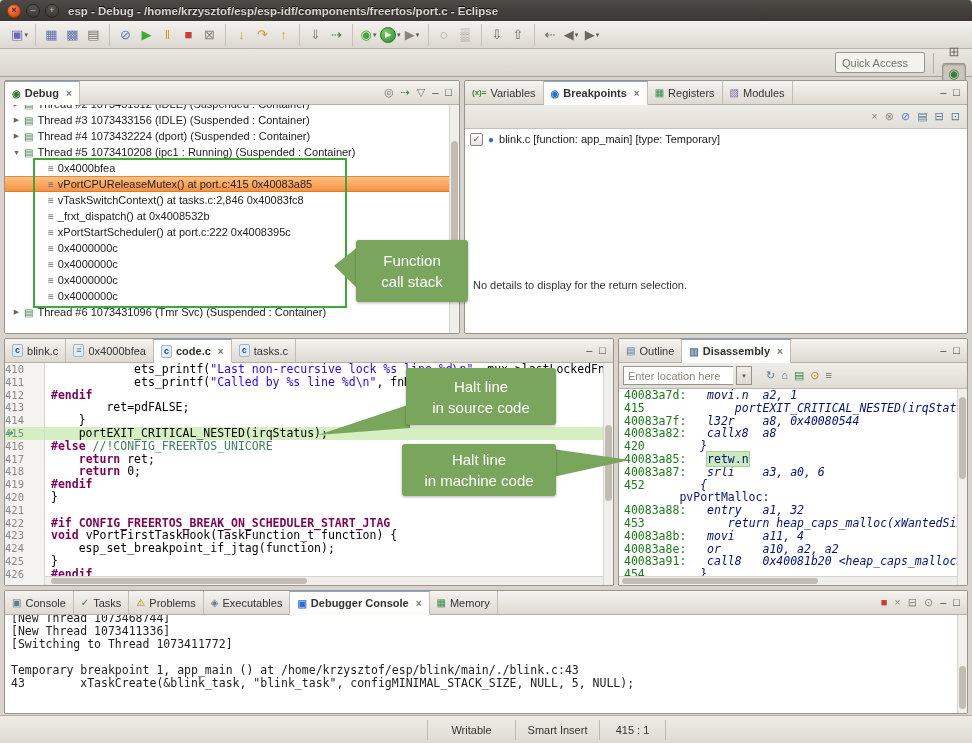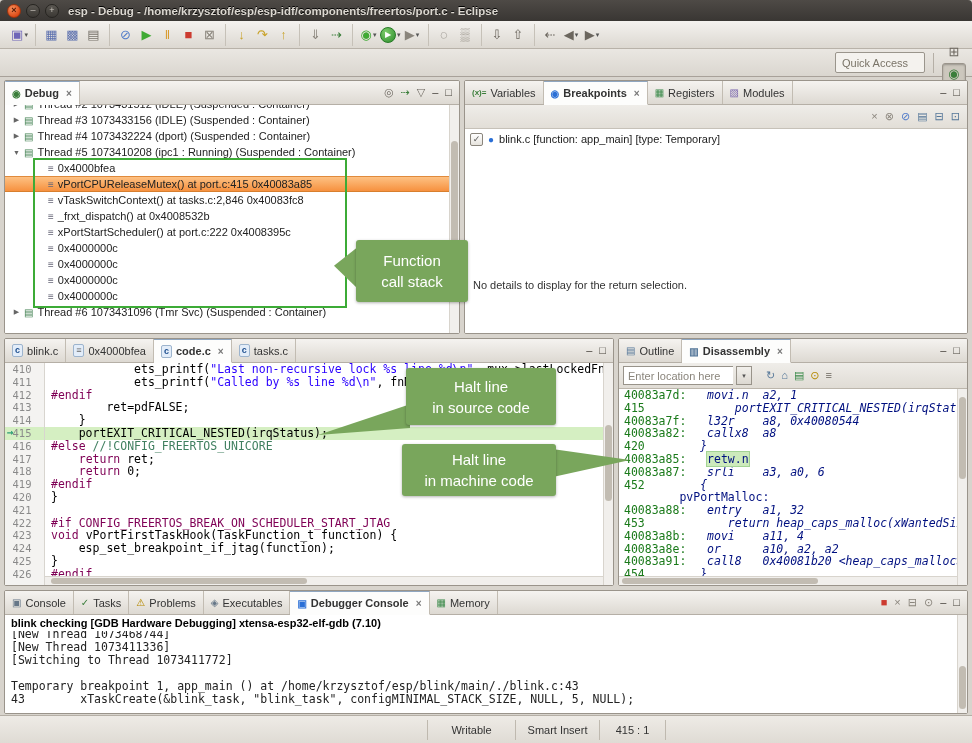--- a/index.html
+++ b/index.html
@@ -63,30 +63,30 @@
 
 #bp-toolbar{height:24px;background:linear-gradient(#efede9,#e2ded7);border-bottom:1px solid #c6c1b8;display:flex;align-items:center;}
 #bp-content{flex:1;position:relative;background:#fff;}
 #bp-row{display:flex;align-items:center;gap:5px;height:20px;padding:3px 5px;}
 #bp-check{width:13px;height:13px;border:1px solid #8a857c;background:linear-gradient(#fff,#e6e3dd);font-size:9px;color:#555;display:flex;align-items:center;justify-content:center;border-radius:2px;}
 #bp-icon{color:#2a6fd6;font-size:10px;}
 #bp-message{position:absolute;left:8px;top:150px;color:#333;}
 
 
 #editor-body{flex:1;display:flex;position:relative;overflow:hidden;font-family:"DejaVu Sans Mono","Liberation Mono",monospace;font-size:11.5px;line-height:12.8px;background:#fff;}
-#editor-gutter{width:40px;background:#f4f3f1;border-right:1px solid #d8d5cf;color:#8a8a8a;text-align:center;}
+#editor-gutter{width:40px;background:#f4f3f1;border-right:1px solid #d8d5cf;color:#8a8a8a;text-align:left;}
 .gut-row{height:12.8px;position:relative;padding-right:5px;font-size:10.5px;}
 .gut-row.curg{background:#d5efc2;}
 .ip-arrow{position:absolute;left:2px;top:0;color:#2f9e77;font-weight:bold;font-size:11px;}
 #editor-code{flex:1;padding-left:6px;overflow:hidden;}
 .code-row{height:12.8px;white-space:pre;}
 .code-row.current{background:#d5efc2;margin-left:-6px;padding-left:6px;}
 .seg-p{color:#000;}
 .seg-s{color:#2a00ff;}
-.seg-k,.seg-d{color:#7f0055;font-weight:normal;}
+.seg-k,.seg-d{color:#7f0055;font-weight:bold;}
 .seg-c{color:#3f7f5f;}
 #editor-vscroll{position:absolute;right:0;top:0;bottom:0;width:10px;background:#f1efec;border-left:1px solid #d8d4cd;}
 #editor-vscroll .thumb{position:absolute;left:1px;right:1px;top:28%;height:34%;background:#c2bcb2;border-radius:4px;}
 #editor-hscroll{position:absolute;left:40px;right:10px;bottom:0;height:9px;background:#f1efec;border-top:1px solid #d8d4cd;}
 #editor-hscroll .thumb{position:absolute;top:1px;bottom:1px;left:1%;width:46%;background:#c2bcb2;border-radius:4px;}
 
 
 #loc-row{height:26px;min-height:26px;display:flex;align-items:center;gap:3px;padding:0 4px;background:linear-gradient(#efede9,#e0dcd5);border-bottom:1px solid #bcb6ac;}
 #loc-box{width:110px;height:19px;border:1px solid #98938a;border-right:none;background:#fff;color:#8a857c;display:flex;align-items:center;padding:0 4px;overflow:hidden;white-space:nowrap;}
 #loc-dd{width:16px;height:19px;border:1px solid #98938a;background:linear-gradient(#f2f0ec,#dcd8d1);display:flex;align-items:center;justify-content:center;font-size:7px;color:#555;}
@@ -550,21 +550,20 @@
         </div>
       <div class="stripicons" id="console-strip">
           <span class="sicon" style="color: rgb(204, 59, 48);">■</span>
           <span class="sicon" style="color: rgb(138, 133, 124);">×</span>
           <span class="sicon" style="color: rgb(138, 133, 124);">⊟</span>
           <span class="sicon" style="color: rgb(138, 133, 124);">⊙</span>
           <span class="sicon" style="color: rgb(68, 64, 58);">–</span>
           <span class="sicon" style="color: rgb(68, 64, 58);">□</span>
         </div>
     </div>
-    <div id="console-header">blink checking [GDB Hardware Debugging] xtensa-esp32-elf-gdb (7.10)</div>
     <div id="console-lines">
         <div class="cline">[New Thread 1073468744]</div>
         <div class="cline">[New Thread 1073411336]</div>
         <div class="cline">[Switching to Thread 1073411772]</div>
         <div class="cline"></div>
         <div class="cline">Temporary breakpoint 1, app_main () at /home/krzysztof/esp/blink/main/./blink.c:43</div>
         <div class="cline">43        xTaskCreate(&amp;blink_task, "blink_task", configMINIMAL_STACK_SIZE, NULL, 5, NULL);</div>
       </div>
     <div id="console-vscroll">
         <div class="thumb"></div>

